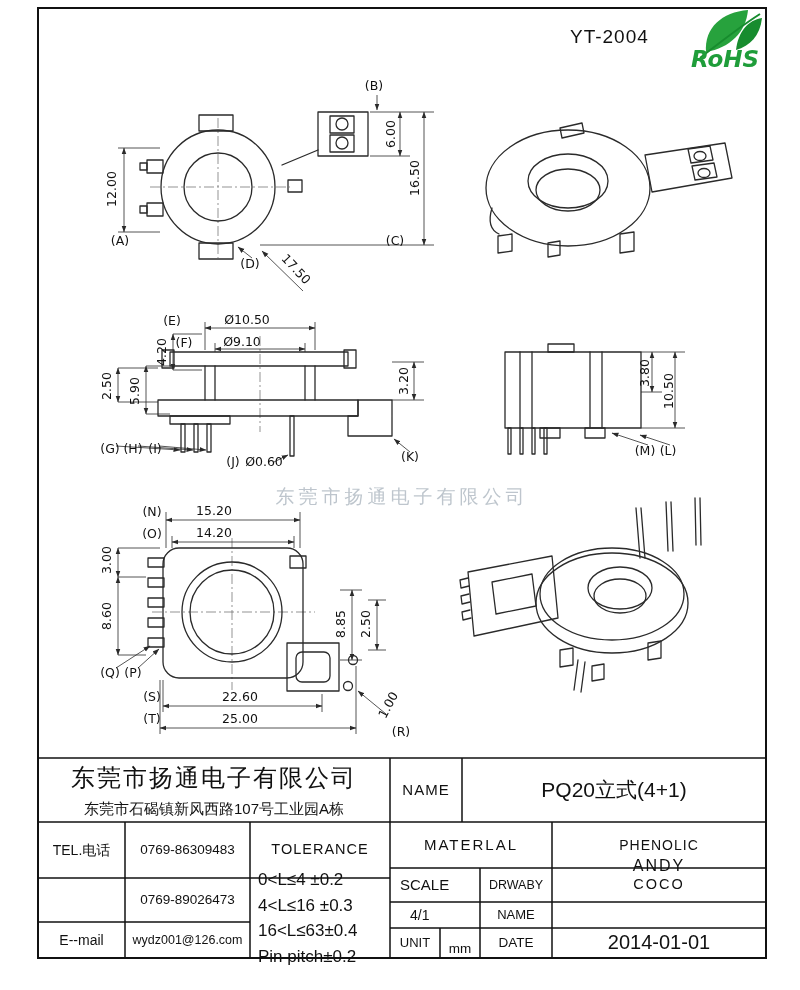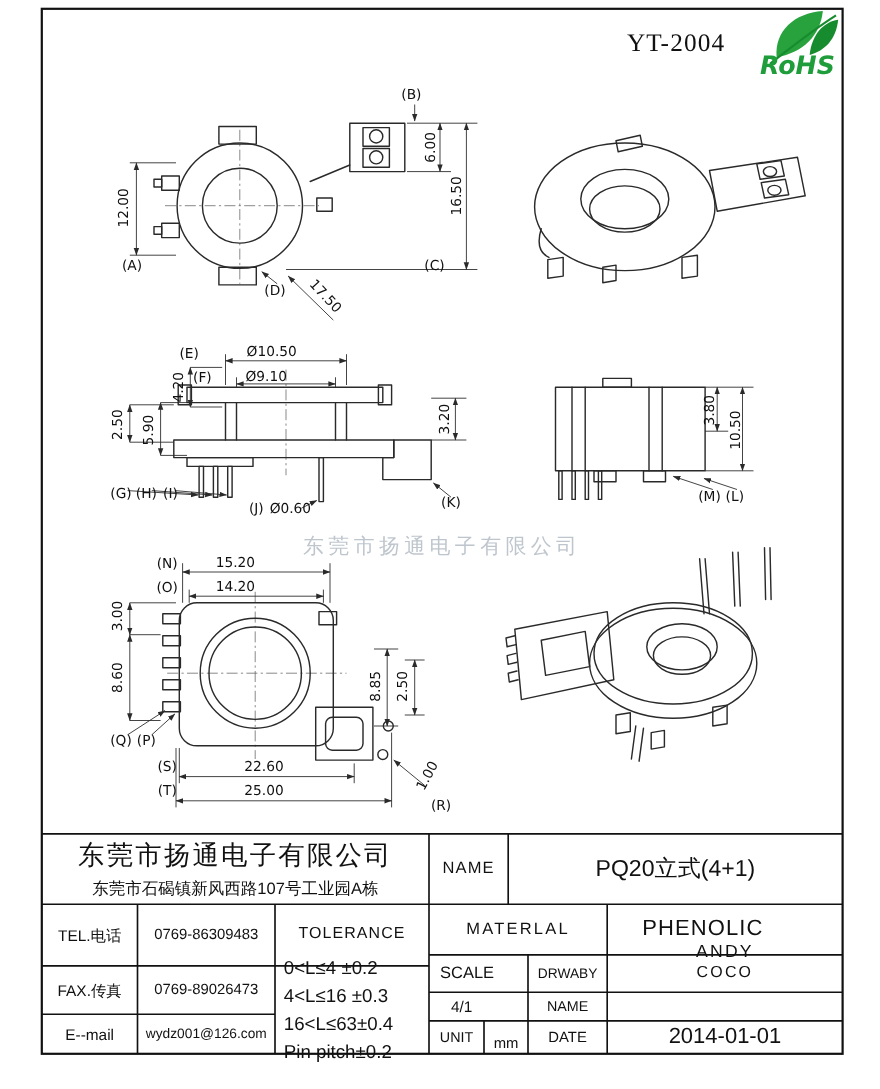--- a/index.html
+++ b/index.html
@@ -8,22 +8,22 @@
          font-family:"Liberation Sans","DejaVu Sans",sans-serif;color:#111}
   svg{position:absolute;left:0;top:0}
   .part{stroke:#2a2a2a;stroke-width:1.3;fill:none;stroke-linejoin:round;stroke-linecap:round}
   .dim{stroke:#2a2a2a;stroke-width:.8;fill:none}
   .cl{stroke:#666;stroke-width:.7;fill:none;stroke-dasharray:10 3 2 3}
   .dt,.lb{font-family:"DejaVu Sans",sans-serif;font-size:12.5px;fill:#111;text-anchor:middle}
   .wm{font-family:"DejaVu Sans",sans-serif;font-size:19px;fill:#93a0ac;opacity:.6;letter-spacing:4px;text-anchor:middle}
   .rohs-text{font-family:"DejaVu Sans",sans-serif;font-size:23px;font-weight:bold;font-style:italic;fill:#1f9d3a}
   .c{position:absolute;display:flex;align-items:center;justify-content:center;text-align:center;line-height:1.18}
   .c.left{justify-content:flex-start;text-align:center}
-  .partno{position:absolute;left:570px;top:26px;width:130px;font-family:Liberation Serif, serif;
-          font-size:23px;letter-spacing:1px}
+  .partno{position:absolute;left:570px;top:26px;width:130px;font-family:Liberation Sans, sans-serif;
+          font-size:19px;letter-spacing:1px}
   .tolcol{flex-direction:column;align-items:flex-start;justify-content:center;padding-left:8px;
           font-size:17px;line-height:1.5;text-align:left}
   .two-line{font-size:12.5px;line-height:1.15}
 </style>
 </head>
 <body>
 
 <div class="sheet">
 
   <svg width="800" height="990" viewBox="0 0 800 990">
@@ -309,23 +309,22 @@
 
   <div class="c" style="left:38px;top:758px;width:352px;height:40px;font-size:24px;letter-spacing:2px">东莞市扬通电子有限公司</div>
   <div class="c" style="left:38px;top:796px;width:352px;height:26px;font-size:15px">东莞市石碣镇新风西路107号工业园A栋</div>
   <div class="c" style="left:390px;top:758px;width:72px;height:64px;font-size:15px;letter-spacing:1px">NAME</div>
   <div class="c" style="left:462px;top:758px;width:304px;height:64px;font-size:21px">PQ20立式(4+1)</div>
 
   <div class="c" style="left:38px;top:822px;width:87px;height:56px;font-size:14px">TEL.电话</div>
   <div class="c" style="left:125px;top:822px;width:125px;height:56px;font-size:13.5px">0769-86309483</div>
   <div class="c" style="left:250px;top:822px;width:140px;height:56px;font-size:14.5px;letter-spacing:1px">TOLERANCE</div>
   <div class="c" style="left:390px;top:822px;width:162px;height:46px;font-size:15px;letter-spacing:2px">MATERLAL</div>
-  <div class="c" style="left:532px;top:822px;width:214px;height:46px;font-size:20px;letter-spacing:1px">PHENOLIC</div>
-
-  <div class="c" style="left:38px;top:878px;width:87px;height:44px;font-size:14px">FAX.传真</div>
+  <div class="c" style="left:552px;top:822px;width:214px;height:46px;font-size:14px;letter-spacing:1px">PHENOLIC</div>
+
   <div class="c" style="left:125px;top:878px;width:125px;height:44px;font-size:13.5px">0769-89026473</div>
 
   <div class="c tolcol" style="left:250px;top:878px;width:140px;height:80px">
     <div>0&lt;L≤4  ±0.2</div>
     <div>4&lt;L≤16 ±0.3</div>
     <div>16&lt;L≤63±0.4</div>
     <div>Pin pitch±0.2</div>
   </div>
 
   <div class="c left" style="left:390px;top:868px;width:90px;height:34px;font-size:15px;padding-left:10px">SCALE</div>

